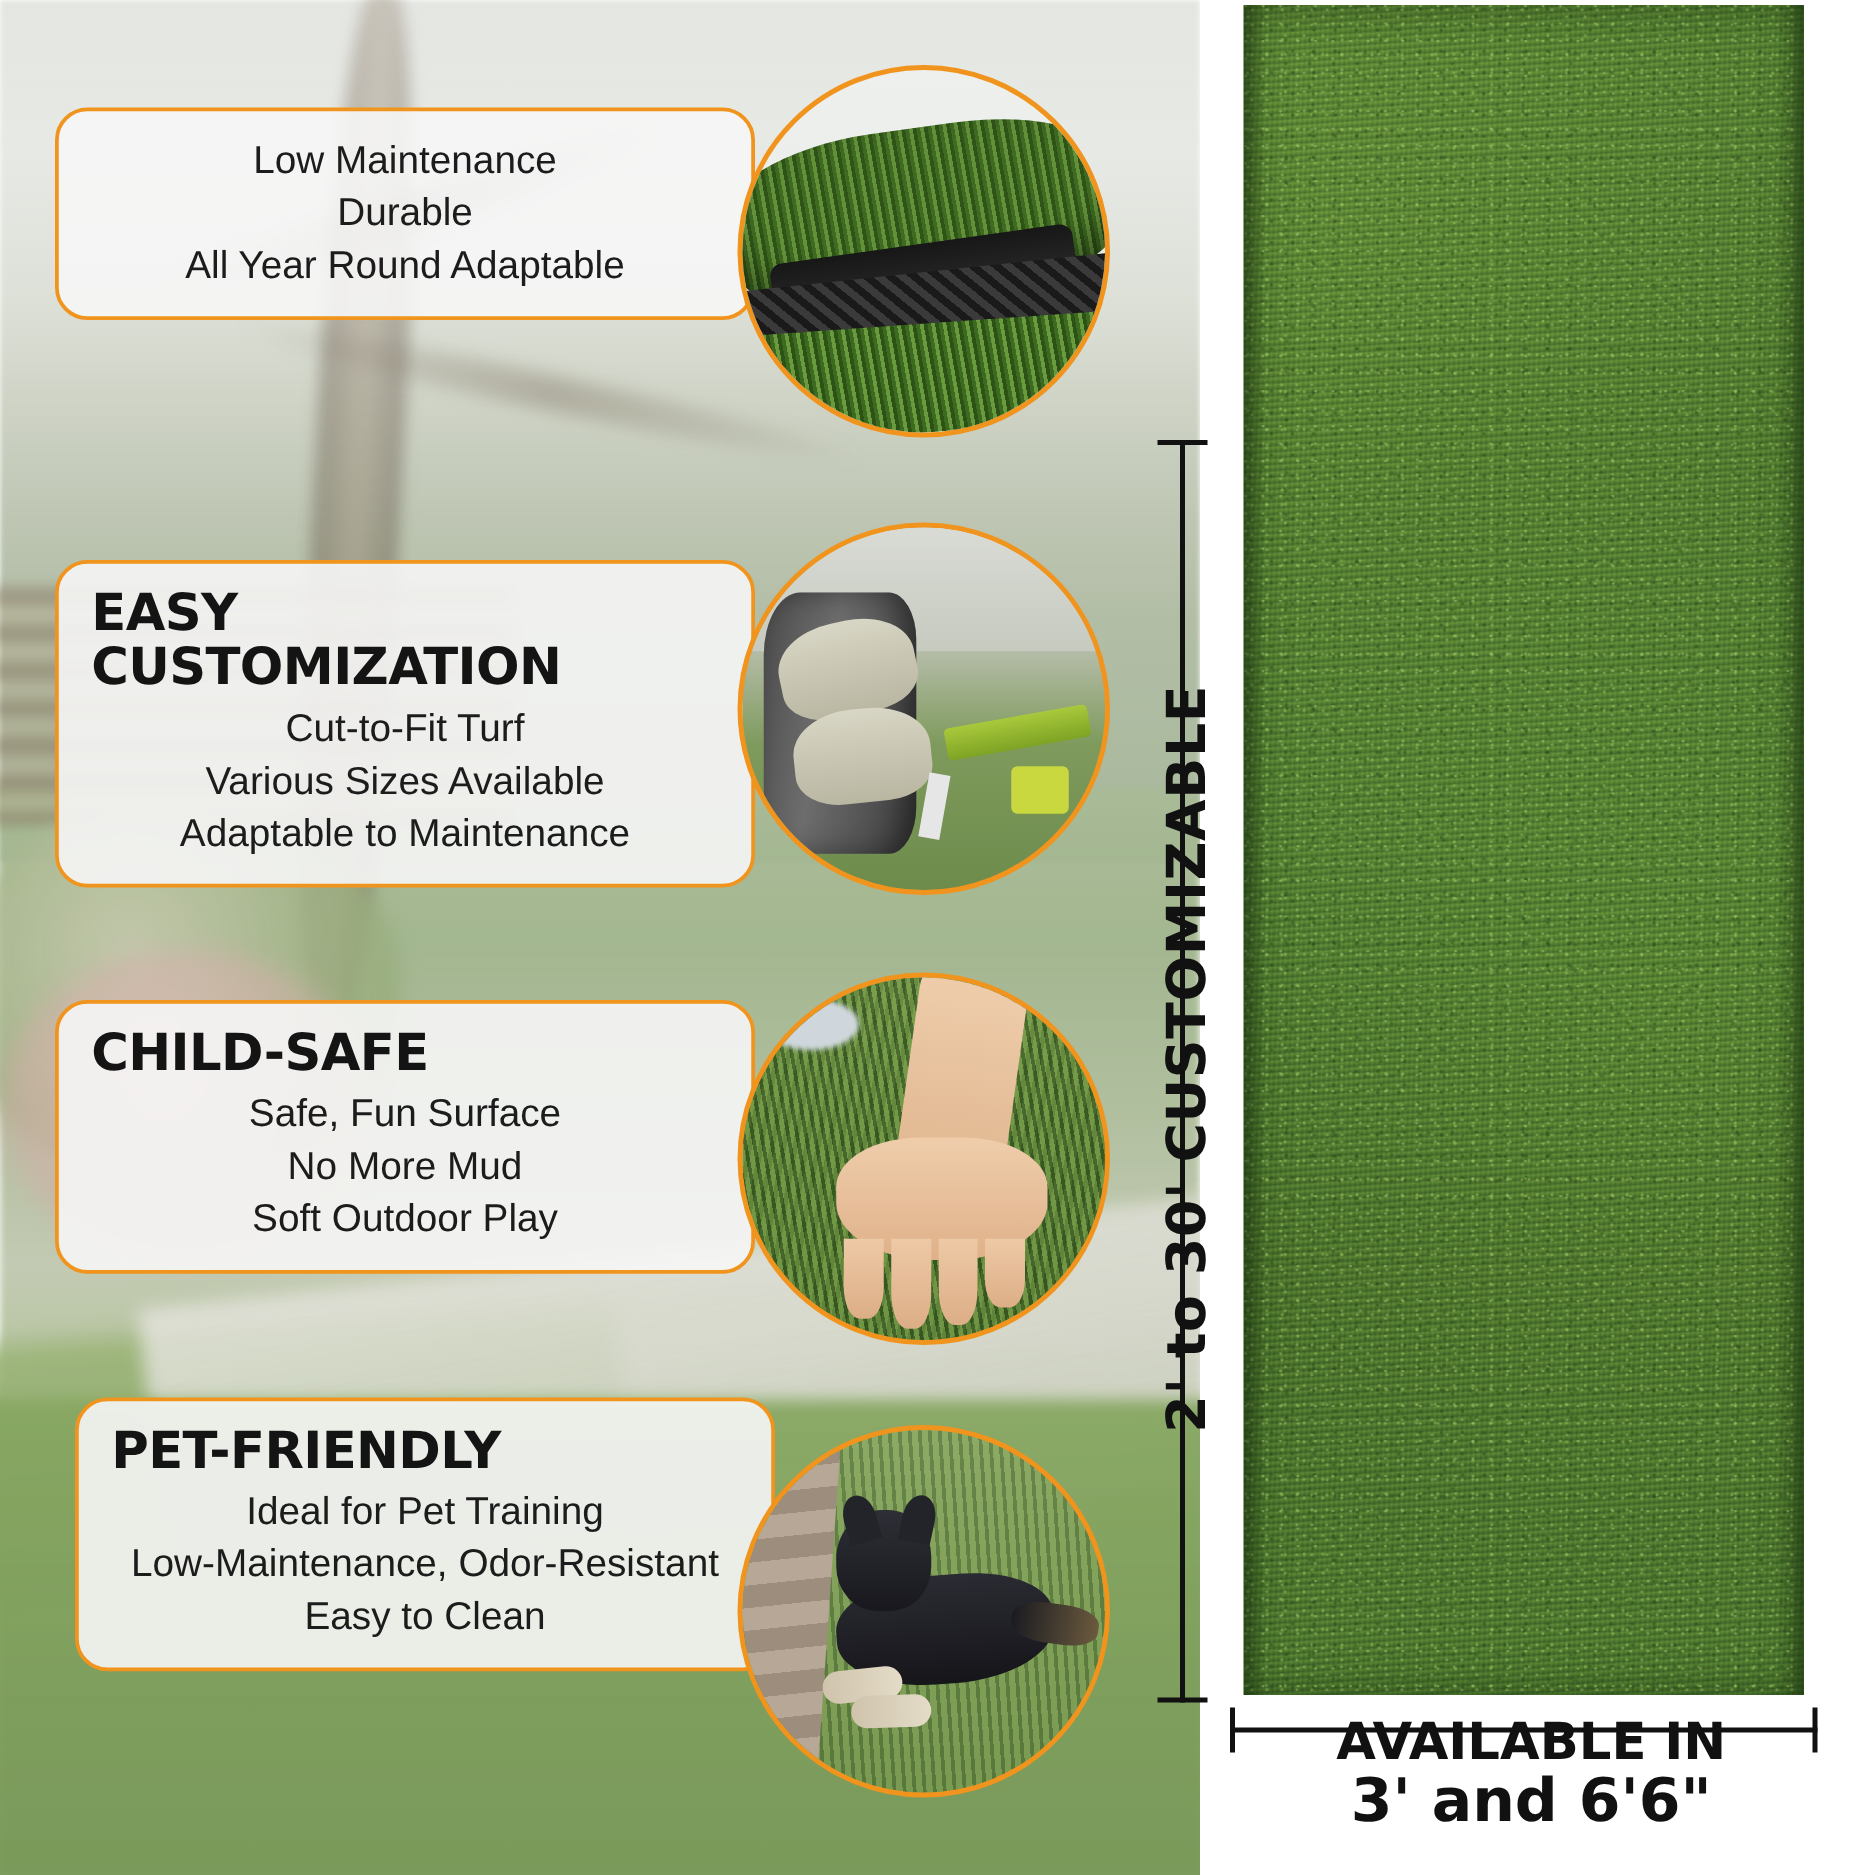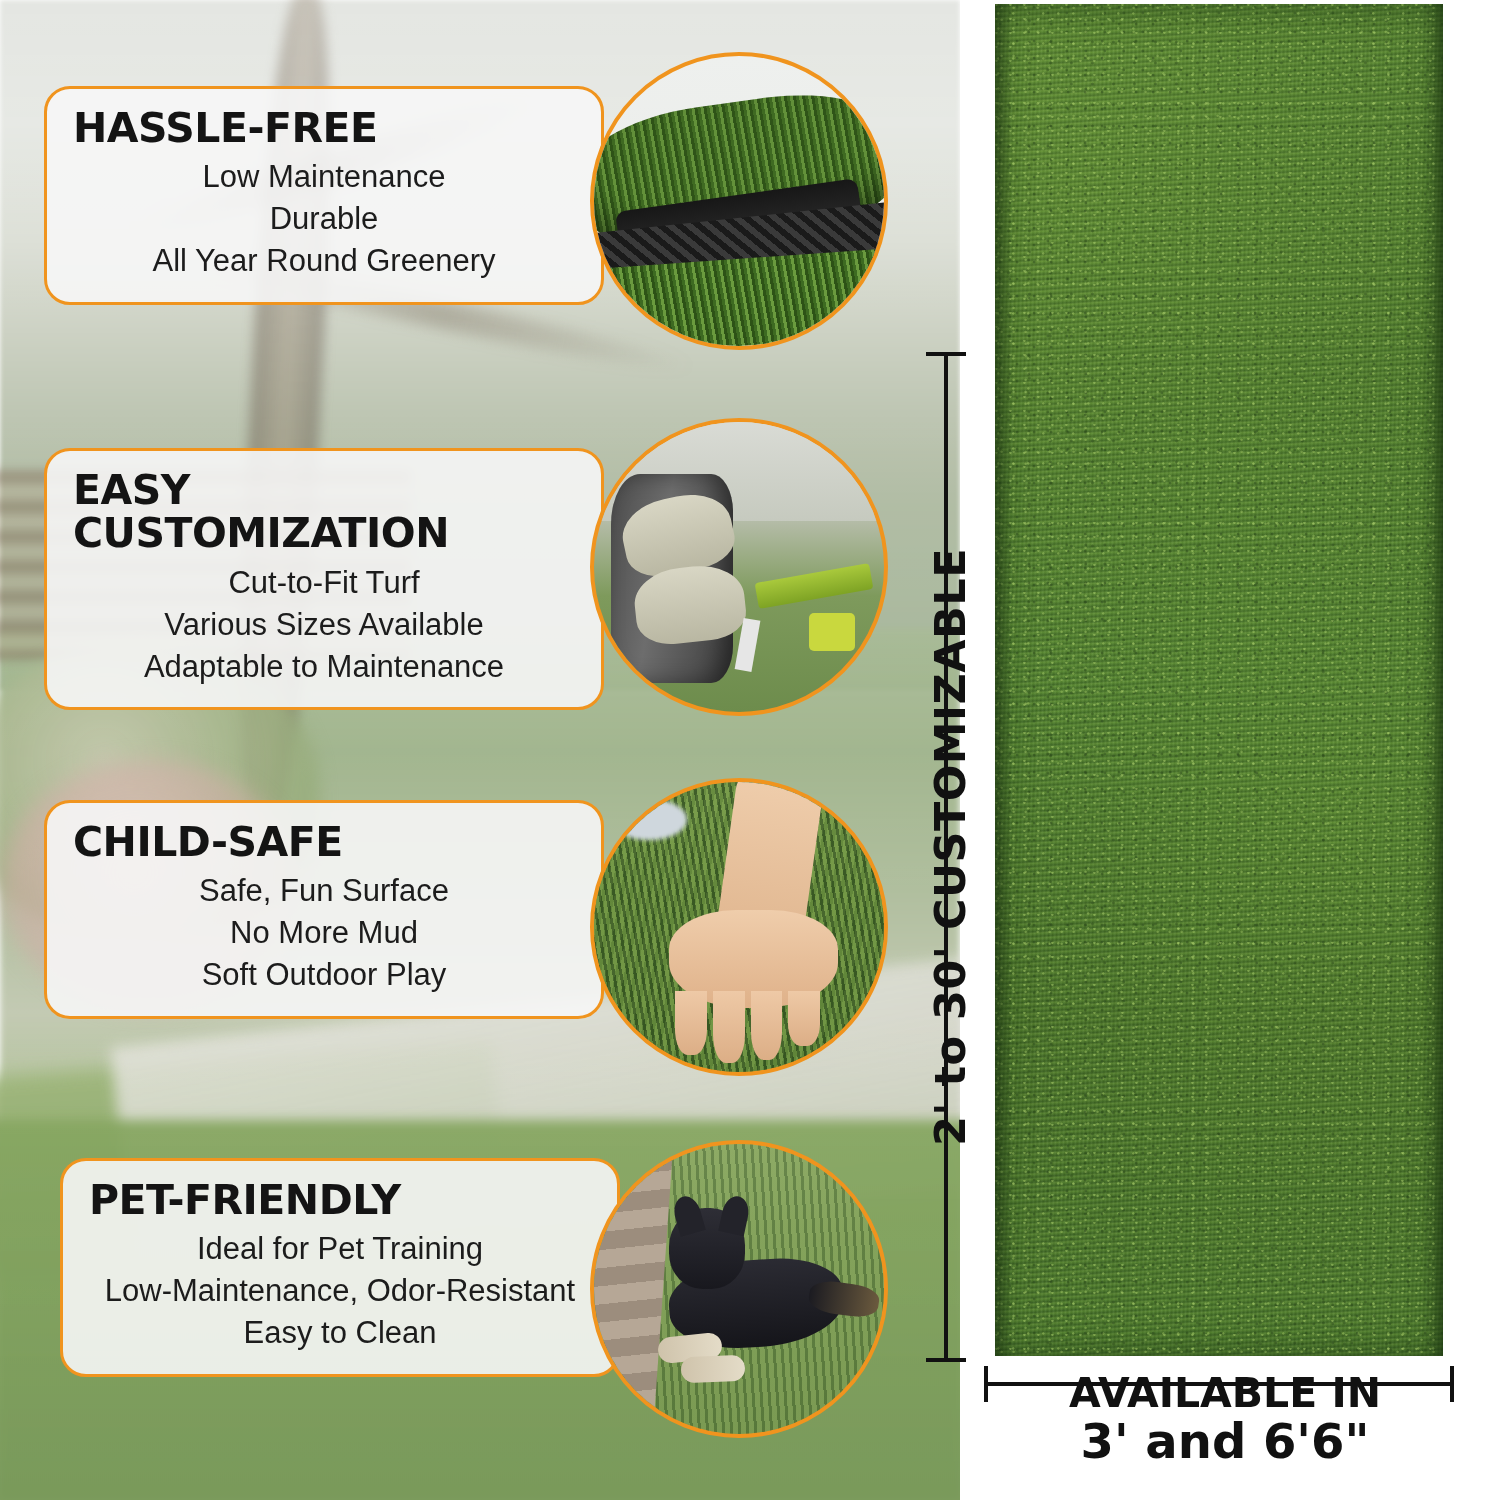--- a/index.html
+++ b/index.html
@@ -530,24 +530,23 @@
   <div class="right-panel"></div>
 
   <div class="turf-roll">
     <div class="turf-speckle"></div>
     <div class="turf-edge-left"></div>
     <div class="turf-edge-right"></div>
   </div>
 
   <div class="feature" style="top: 86px;">
     <div class="bubble">
-      <div class="title">HASSLE-FREE</div>
       <div class="line">Low Maintenance</div>
       <div class="line">Durable</div>
-      <div class="line">All Year Round Greenery</div>
+      <div class="line">All Year Round Adaptable</div>
     </div>
   </div>
   <div class="thumb t1" style="left: 590px; top: 52px;">
     <div class="roll"></div>
     <div class="roll-edge"></div>
     <div class="backing"></div>
     <div class="blades"></div>
   </div>
 
   <div class="feature" style="top: 448px;">
@@ -580,21 +579,21 @@
     <div class="grass"></div>
     <div class="toy"></div>
     <div class="arm"></div>
     <div class="palm"></div>
     <div class="finger f1"></div>
     <div class="finger f2"></div>
     <div class="finger f3"></div>
     <div class="finger f4"></div>
   </div>
 
-  <div class="feature" style="top: 1158px; padding-left: 16px;">
+  <div class="feature" style="top: 1118px; padding-left: 16px;">
     <div class="bubble">
       <div class="title">PET-FRIENDLY</div>
       <div class="line">Ideal for Pet Training</div>
       <div class="line">Low-Maintenance, Odor-Resistant</div>
       <div class="line">Easy to Clean</div>
     </div>
   </div>
   <div class="thumb t4" style="left: 590px; top: 1140px;">
     <div class="lawn"></div>
     <div class="paver"></div>

